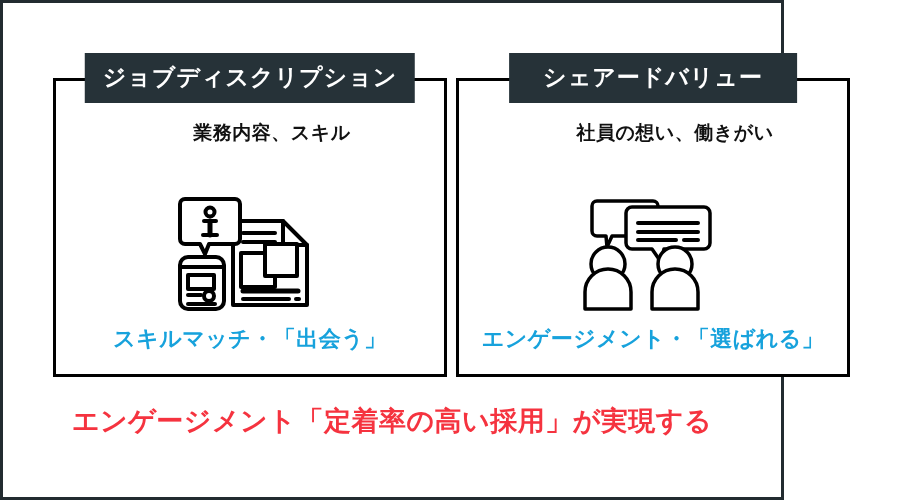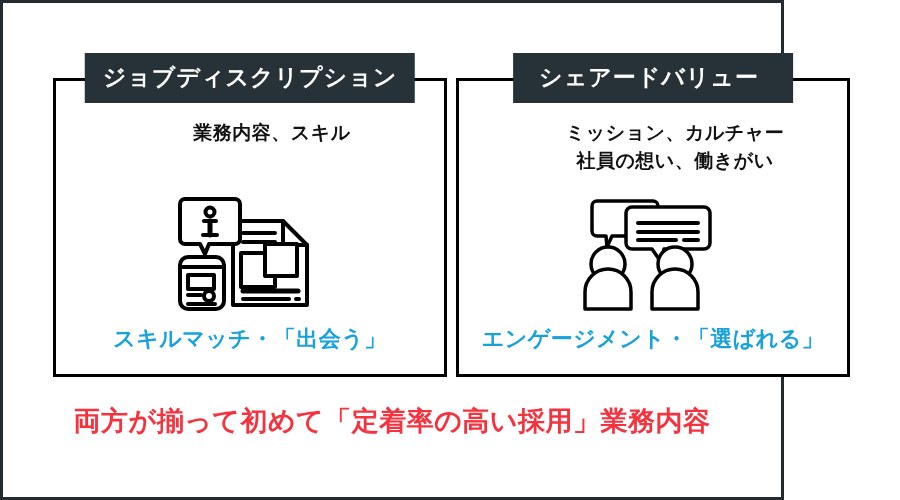--- a/index.html
+++ b/index.html
@@ -44,21 +44,21 @@
     background: #263238;
     color: #ffffff;
     font-size: 23px;
     font-weight: bold;
     letter-spacing: 1px;
     line-height: 1;
     padding: 13px 18px 14px 18px;
     white-space: nowrap;
     z-index: 5;
   }
-  #panel-right .panel-header { font-size: 23px; padding: 13px 34px 14px 26px; }
+  #panel-right .panel-header { font-size: 23px; padding: 13px 34px 14px 34px; }
 
   .panel-body {
     position: absolute;
     top: 38px;
     left: 0;
     right: 0;
     text-align: center;
     color: #111111;
     font-size: 19px;
     font-weight: bold;
@@ -160,21 +160,20 @@
     </div>
 
     <div class="panel-caption">スキルマッチ・「出会う」</div>
   </div>
 
   <div class="panel" id="panel-right">
 
     <div class="panel-header">シェアードバリュー</div>
 
     <div class="panel-body">
-      <div>ミッション、カルチャー</div>
       <div>社員の想い、働きがい</div>
     </div>
 
     <div class="panel-figure">
 
       <svg width="170" height="120" viewBox="0 0 170 120">
         <g fill="none" stroke="#000000" stroke-width="3.5" stroke-linejoin="round" stroke-linecap="round">
 
           <path d="M29 10 H85 a5 5 0 0 1 5 5 V40 a5 5 0 0 1 -5 5 H44 l-5 11 l-1 -11 H29 a5 5 0 0 1 -5 -5 V15 a5 5 0 0 1 5 -5 Z" fill="#ffffff"></path>
 
@@ -189,15 +188,15 @@
 
           <circle cx="107" cy="73" r="17" fill="#ffffff"></circle>
           <path d="M84 118 V101 a23 23 0 0 1 46 0 V118 Z" fill="#ffffff"></path>
         </g>
       </svg>
     </div>
 
     <div class="panel-caption">エンゲージメント・「選ばれる」</div>
   </div>
 
-  <div id="conclusion">両方が揃って初めて「定着率の高い採用」業務内容</div>
+  <div id="conclusion">エンゲージメント「定着率の高い採用」が実現する</div>
 
 </div>
 
 </body></html>

